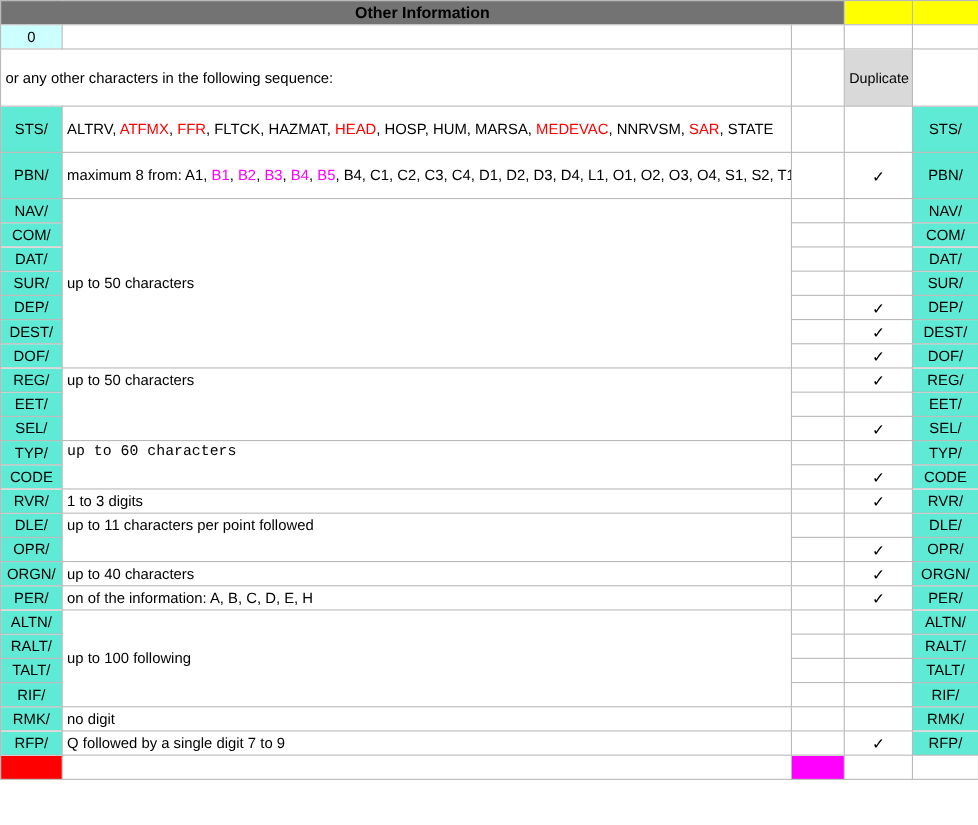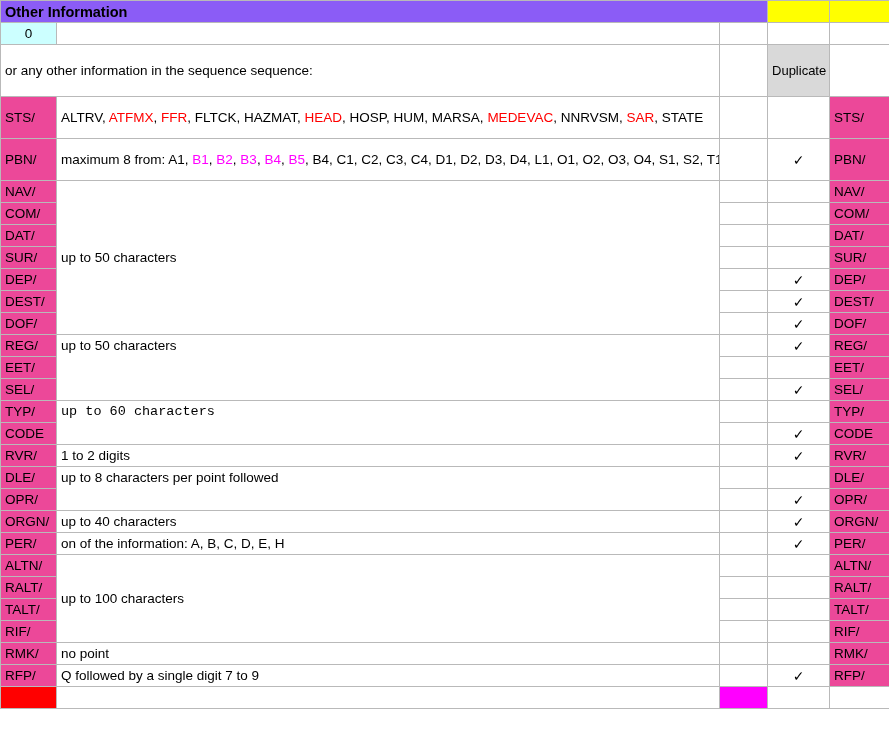--- a/index.html
+++ b/index.html
@@ -32,28 +32,28 @@
     white-space: nowrap;
   }
   
   col.c0 { width: 56px; }
   col.c1 { width: 663px; }
   col.c2 { width: 48px; }
   col.c3 { width: 62px; }
   col.c4 { width: 60px; }
 
   .title-bar {
-    background: #8b5cf6;
-    text-align: left;
+    background: #737373;
+    text-align: center;
     font-weight: bold;
     font-size: 14.5px;
     color: #000;
   }
   .yellow { background: #ffff00; }
-  .cyan { background: #ec4899; text-align: left; }
+  .cyan { background: #5eead4; text-align: center; }
   .white { background: #ffffff; }
   .grey-note {
     background: #d9d9d9;
     font-size: 13px;
     white-space: normal;
     line-height: 1.18;
     vertical-align: top;
     padding-top: 3px;
   }
   .zero-cell {
@@ -107,21 +107,21 @@
 
       <tr>
         <td class="zero-cell">0</td>
         <td class="white"></td>
         <td class="white"></td>
         <td class="white"></td>
         <td class="white"></td>
       </tr>
 
       <tr class="seq-row">
-        <td class="seq-text" colspan="2" style="height:52px;">or any other information in the sequence sequence:</td>
+        <td class="seq-text" colspan="2" style="height:52px;">or any other characters in the following sequence:</td>
         <td class="white" style="height:52px;"></td>
         <td class="grey-note" style="height:52px;">Duplicate not allowed</td>
         <td class="white" style="height:52px;"></td>
       </tr>
 
       <tr>
         <td class="cyan" style="height:42px;">STS/</td>
         <td class="white wrap vtop" style="height:42px; padding-top:4px;">
           <span id="sts-desc"><span style="color: rgb(0, 0, 0);">ALTRV, </span><span style="color: rgb(255, 0, 0);">ATFMX</span><span style="color: rgb(0, 0, 0);">, </span><span style="color: rgb(255, 0, 0);">FFR</span><span style="color: rgb(0, 0, 0);">, FLTCK, HAZMAT, </span><span style="color: rgb(255, 0, 0);">HEAD</span><span style="color: rgb(0, 0, 0);">, HOSP, HUM, MARSA, </span><span style="color: rgb(255, 0, 0);">MEDEVAC</span><span style="color: rgb(0, 0, 0);">, NNRVSM, </span><span style="color: rgb(255, 0, 0);">SAR</span><span style="color: rgb(0, 0, 0);">, STATE</span></span>
         </td>
@@ -213,29 +213,29 @@
       </tr>
       <tr>
         <td class="cyan">CODE</td>
         <td class="white"></td>
         <td class="white check">✓</td>
         <td class="cyan">CODE</td>
       </tr>
 
       <tr>
         <td class="cyan">RVR/</td>
-        <td class="white">1 to 2 digits</td>
+        <td class="white">1 to 3 digits</td>
         <td class="white"></td>
         <td class="white check">✓</td>
         <td class="cyan">RVR/</td>
       </tr>
 
       <tr>
         <td class="cyan">DLE/</td>
-        <td class="white" rowspan="2" style="vertical-align: top; padding-top:3px;">up to 8 characters per point followed</td>
+        <td class="white" rowspan="2" style="vertical-align: top; padding-top:3px;">up to 11 characters per point followed</td>
         <td class="white"></td>
         <td class="white check"></td>
         <td class="cyan">DLE/</td>
       </tr>
       <tr>
         <td class="cyan">OPR/</td>
         <td class="white"></td>
         <td class="white check">✓</td>
         <td class="cyan">OPR/</td>
       </tr>
@@ -251,21 +251,21 @@
       <tr>
         <td class="cyan">PER/</td>
         <td class="white">on of the information: A, B, C, D, E, H</td>
         <td class="white"></td>
         <td class="white check">✓</td>
         <td class="cyan">PER/</td>
       </tr>
 
       <tr>
         <td class="cyan">ALTN/</td>
-        <td class="white" rowspan="4" style="vertical-align: middle;">up to 100 characters</td>
+        <td class="white" rowspan="4" style="vertical-align: middle;">up to 100 following</td>
         <td class="white"></td>
         <td class="white check"></td>
         <td class="cyan">ALTN/</td>
       </tr>
       <tr>
         <td class="cyan">RALT/</td>
         <td class="white"></td>
         <td class="white check"></td>
         <td class="cyan">RALT/</td>
       </tr>
@@ -277,21 +277,21 @@
       </tr>
       <tr>
         <td class="cyan">RIF/</td>
         <td class="white"></td>
         <td class="white check"></td>
         <td class="cyan">RIF/</td>
       </tr>
 
       <tr>
         <td class="cyan">RMK/</td>
-        <td class="white">no point</td>
+        <td class="white">no digit</td>
         <td class="white"></td>
         <td class="white check"></td>
         <td class="cyan">RMK/</td>
       </tr>
 
       <tr>
         <td class="cyan">RFP/</td>
         <td class="white">Q followed by a single digit 7 to 9</td>
         <td class="white"></td>
         <td class="white check">✓</td>

